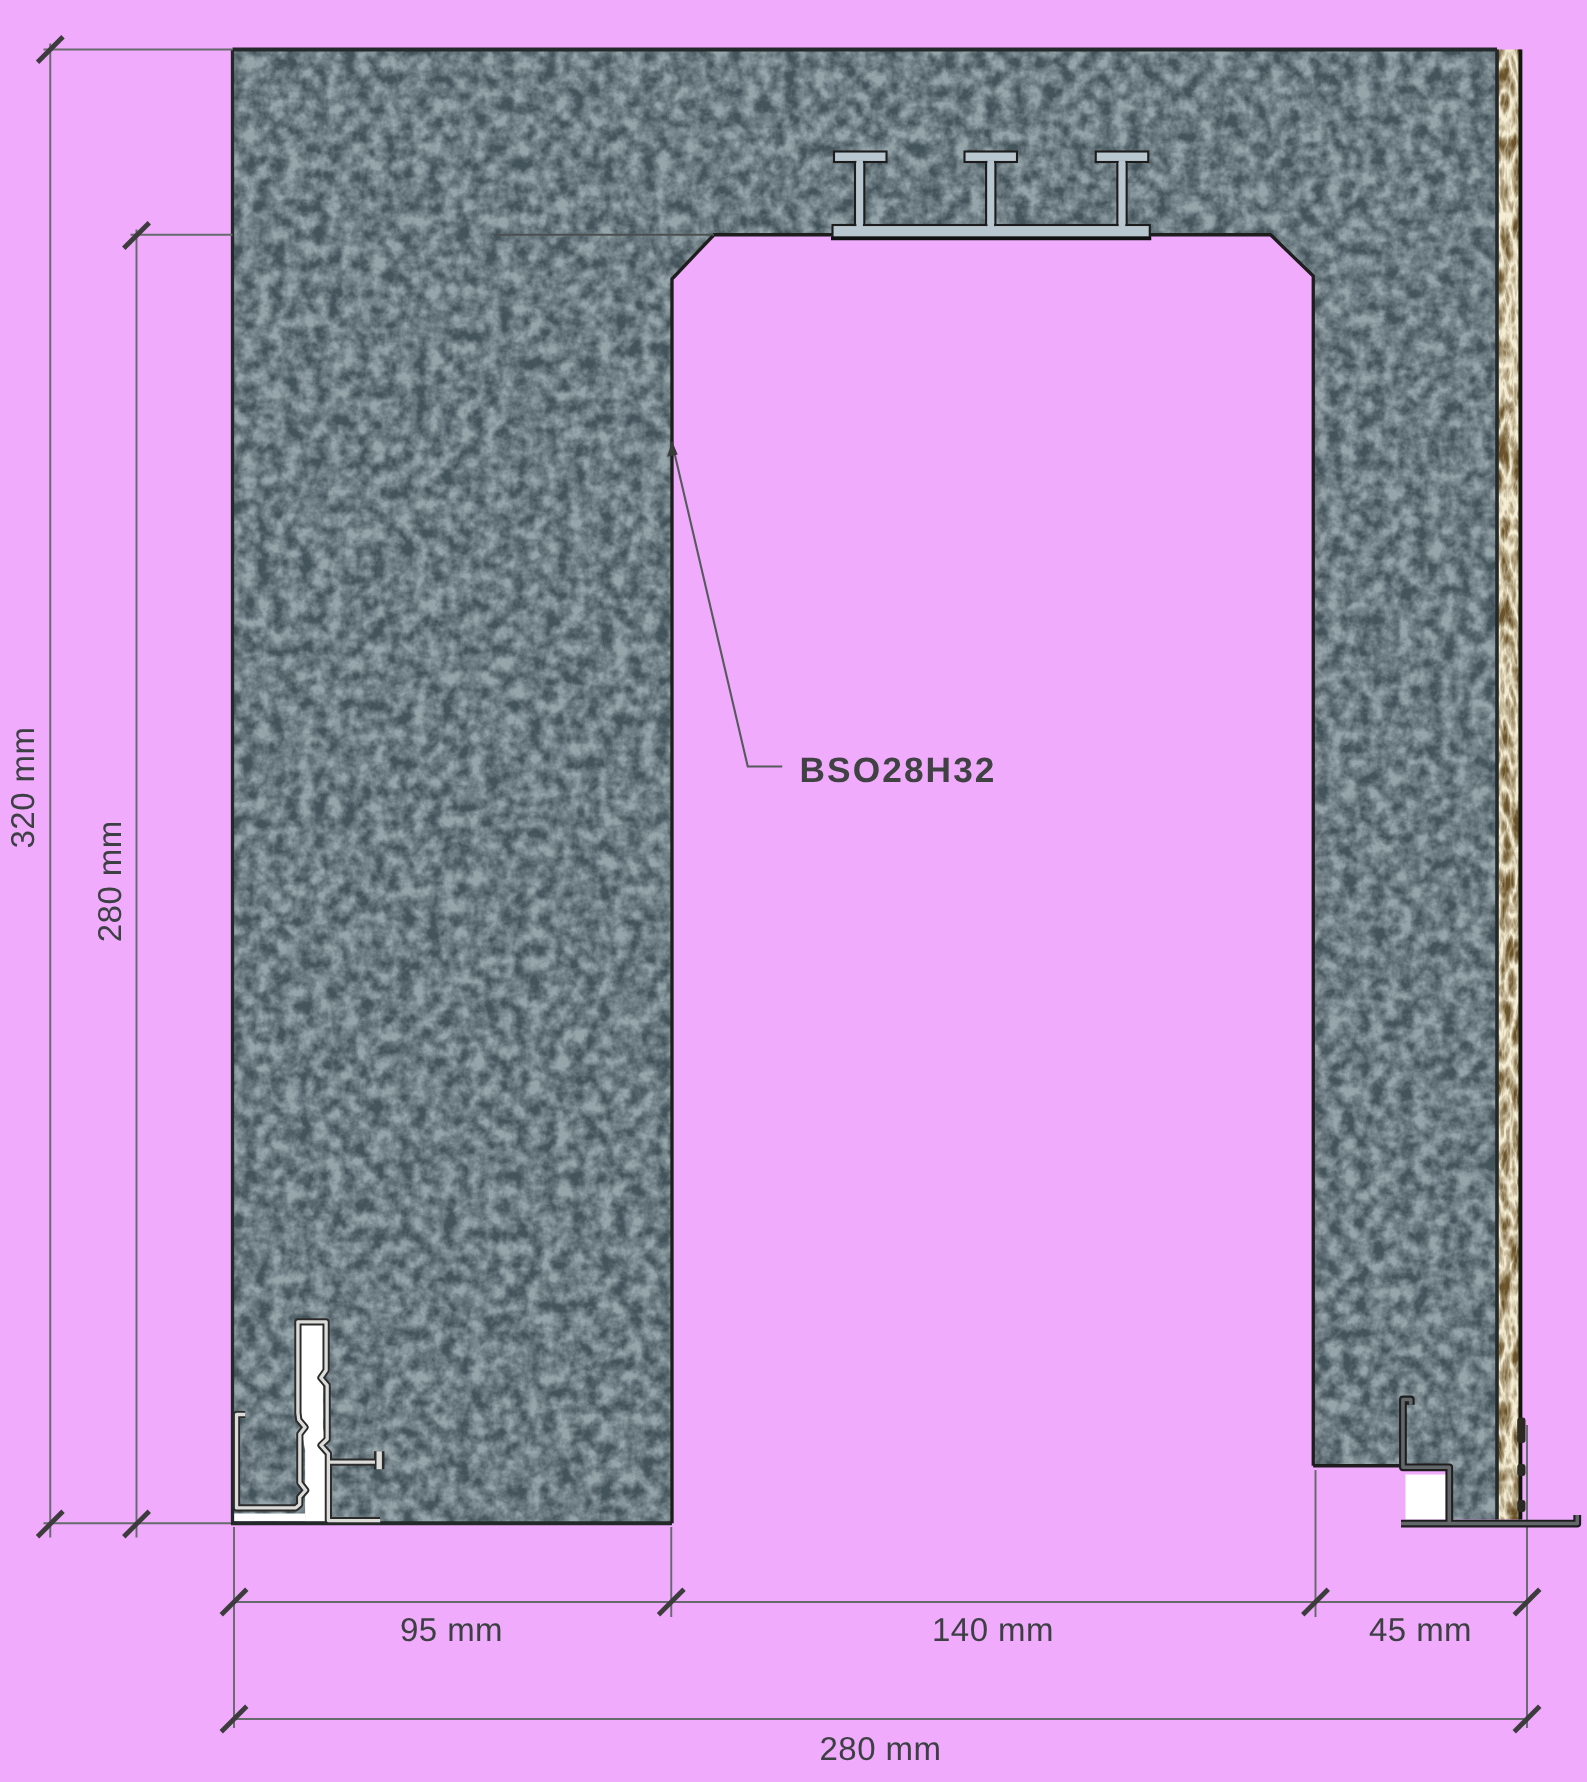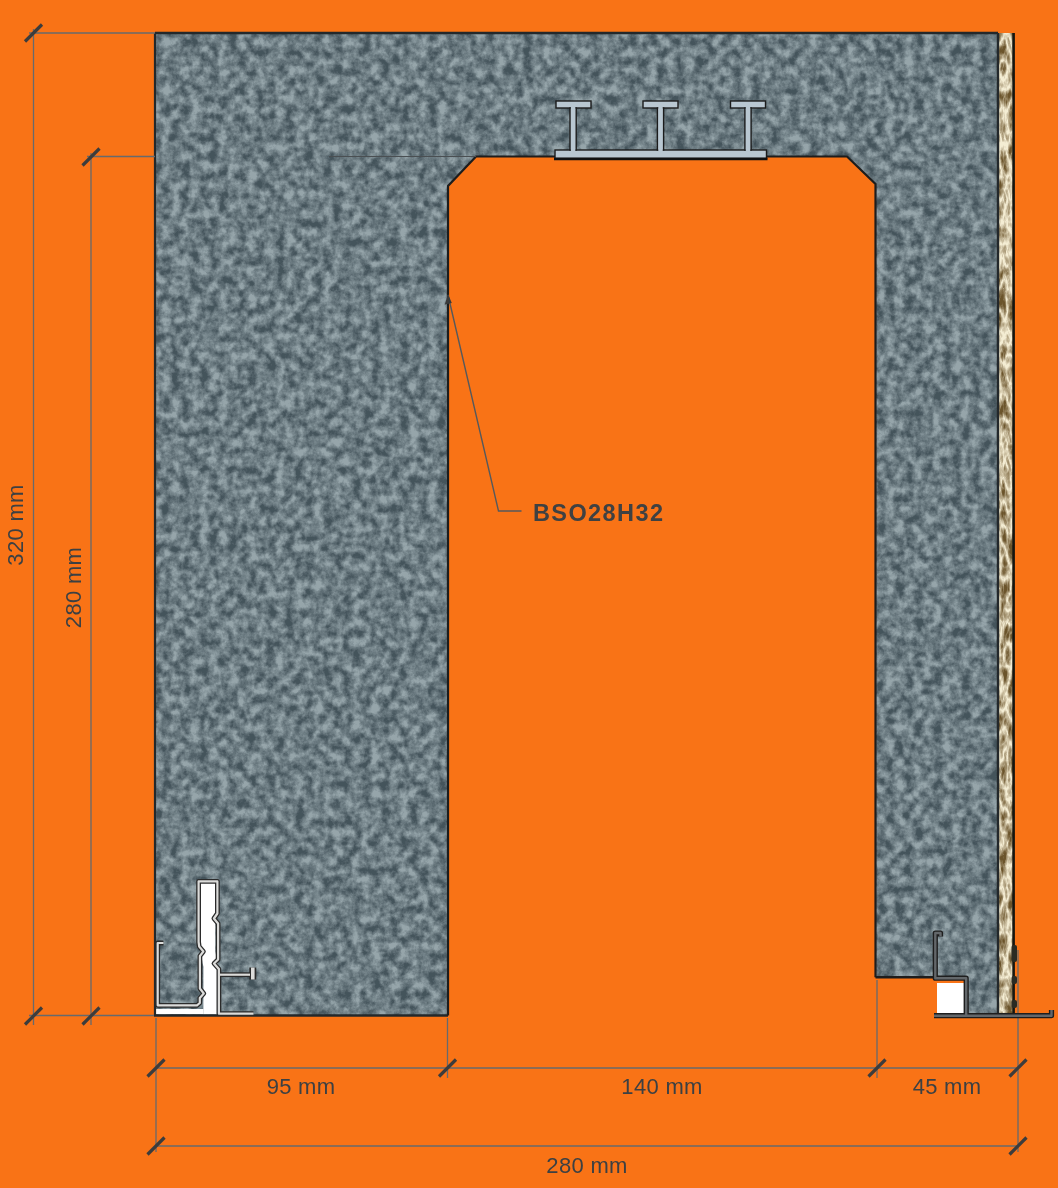--- a/index.html
+++ b/index.html
@@ -1,16 +1,16 @@
 <!DOCTYPE html>
 <html><head>
 <meta charset="utf-8">
 <style>
   html,body{margin:0;padding:0;background:#ffffff;}
-  #page{position:relative;width:1058px;height:1188px;background:#f97316;overflow:hidden;
+  #page{position:relative;width:1058px;height:1188px;background:#f0abfc;overflow:hidden;
         font-family:"Liberation Sans", sans-serif;}
   svg{display:block;}
 </style>
 </head>
 <body>
 <div id="page">
 <svg width="1058" height="1188" viewBox="0 0 1058 1188">
 <defs>
   <filter id="wool" x="-2%" y="-2%" width="104%" height="104%" color-interpolation-filters="sRGB">
     <feTurbulence type="fractalNoise" baseFrequency="0.105" numOctaves="5" seed="13"></feTurbulence>

